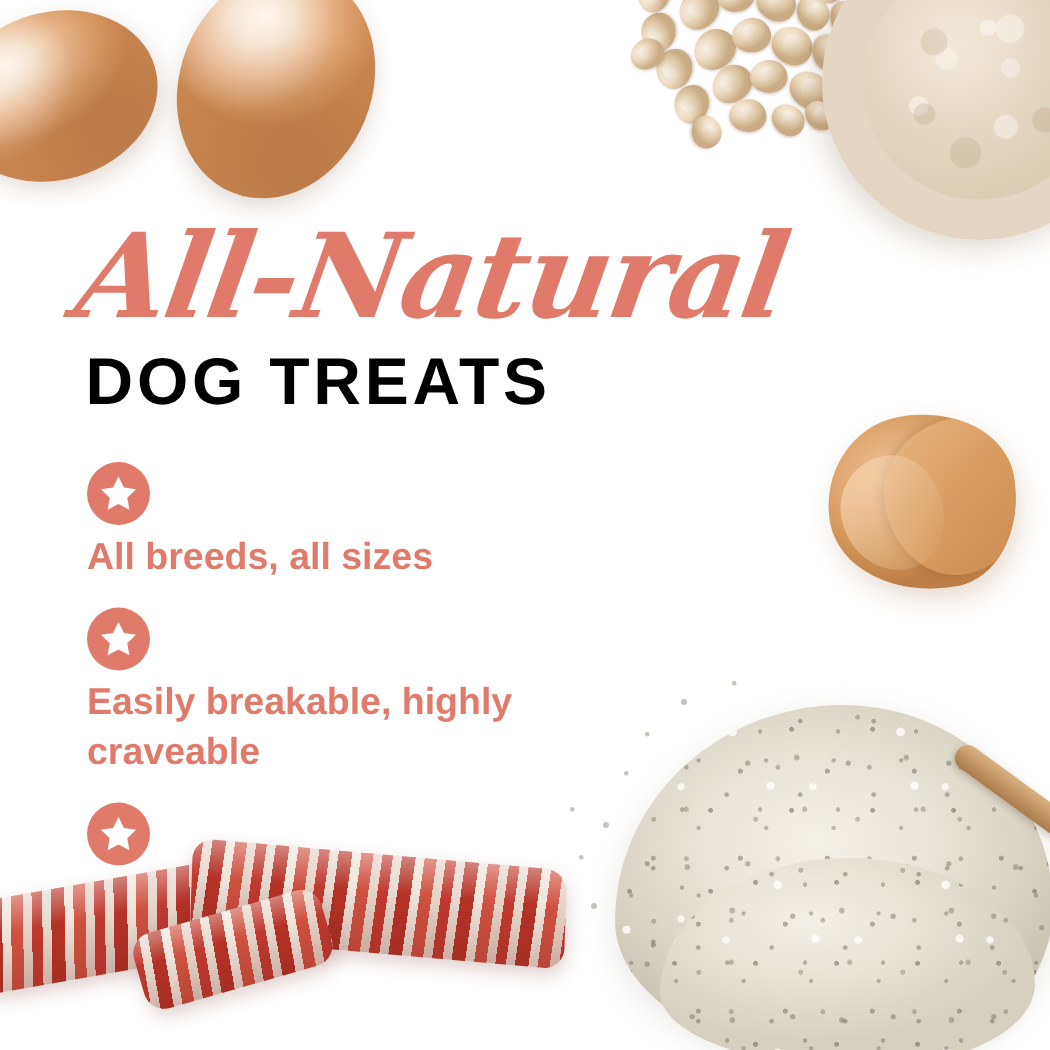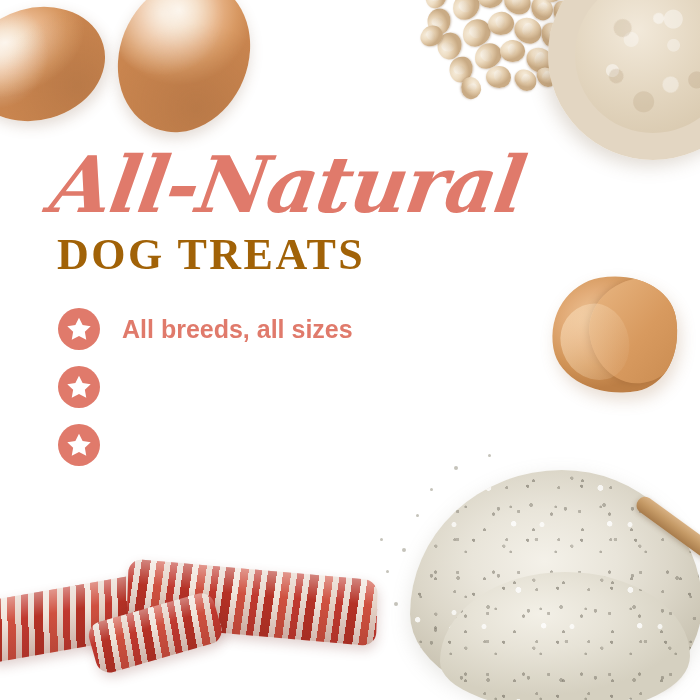--- a/index.html
+++ b/index.html
@@ -274,39 +274,40 @@
     font-size: 78px;
     line-height: 0.96;
     letter-spacing: -1.5px;
     transform: skewX(-9deg);
     white-space: nowrap;
   }
   #headline-sub {
     position: absolute;
     left: 57px;
     top: 233px;
-    color: #a16207;
-    font-family: Liberation Serif, serif;
+    color: #000000;
+    font-family: Liberation Sans, sans-serif;
     font-weight: bold;
     font-size: 44px;
     line-height: 1;
     letter-spacing: 2.5px;
     white-space: nowrap;
   }
 
   #feature-list {
     position: absolute;
     left: 58px;
     top: 308px;
     width: 430px;
   }
   .feature-row {
     display: flex;
     align-items: flex-start;
     margin-bottom: 16px;
+    flex-direction: column;
   }
   .star-badge {
     flex: 0 0 auto;
     width: 42px;
     height: 42px;
     border-radius: 50%;
     background: #e07a6b;
     display: flex;
     align-items: center;
     justify-content: center;
@@ -403,20 +404,21 @@
       </span>
       <span class="feature-text">All breeds, all sizes</span>
     </div>
 
     <div class="feature-row">
       <span class="star-badge">
         <svg width="26" height="26" viewBox="0 0 24 24" aria-hidden="true">
           <polygon fill="#ffffff" points="12,1.6 15.35,8.3 22.8,9.4 17.4,14.65 18.7,22 12,18.5 5.3,22 6.6,14.65 1.2,9.4 8.65,8.3"></polygon>
         </svg>
       </span>
+      <span class="feature-text">Easily breakable, highly craveable</span>
     </div>
 
     <div class="feature-row">
       <span class="star-badge">
         <svg width="26" height="26" viewBox="0 0 24 24" aria-hidden="true">
           <polygon fill="#ffffff" points="12,1.6 15.35,8.3 22.8,9.4 17.4,14.65 18.7,22 12,18.5 5.3,22 6.6,14.65 1.2,9.4 8.65,8.3"></polygon>
         </svg>
       </span>
     </div>
 

